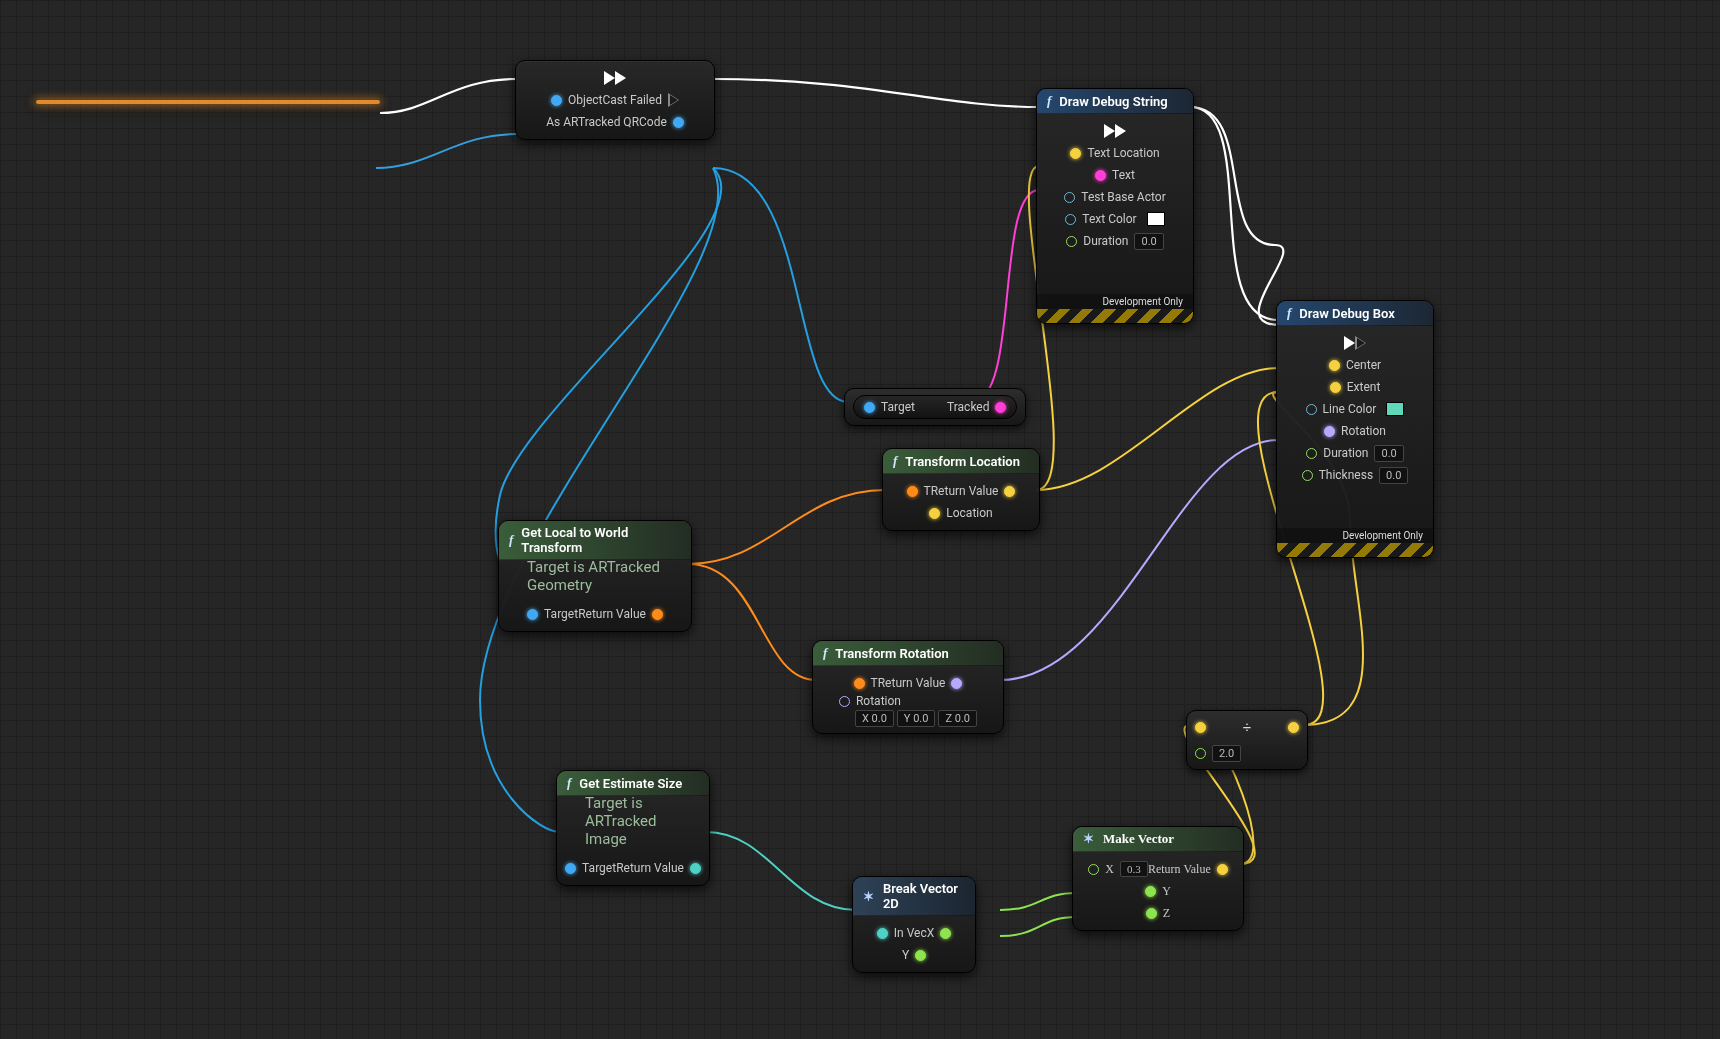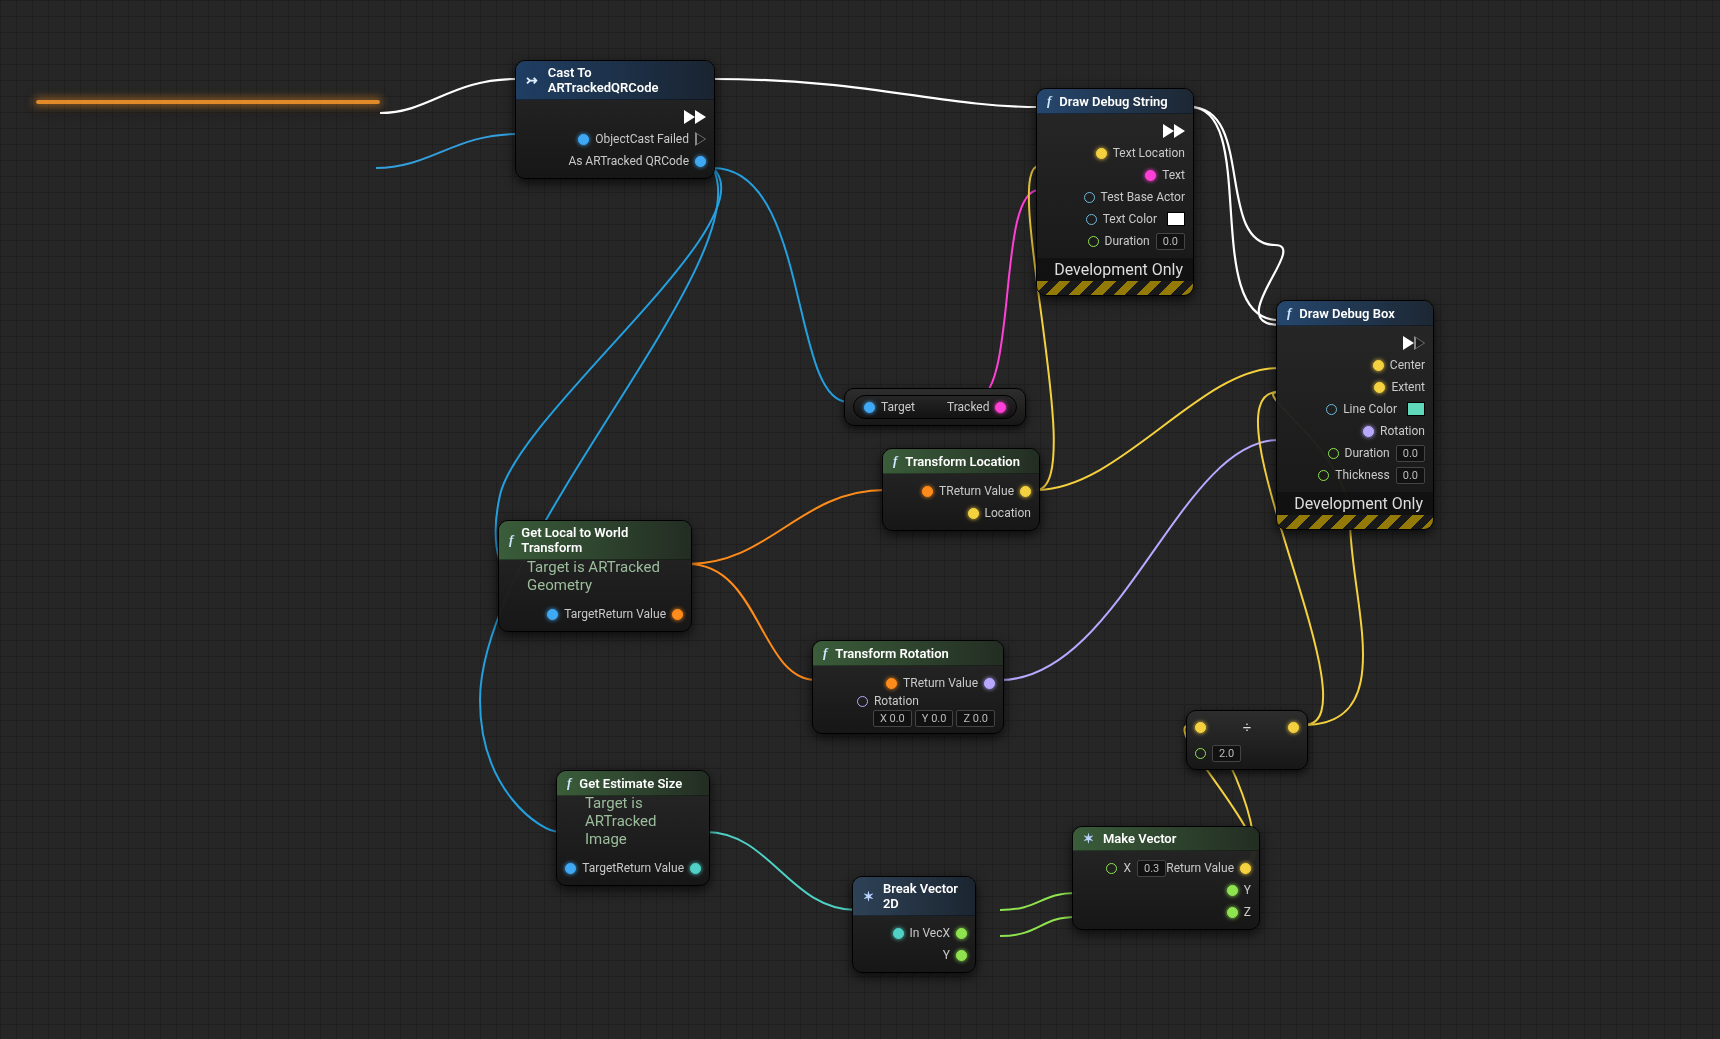--- a/index.html
+++ b/index.html
@@ -49,21 +49,21 @@
   .hdr-blue2  { background: linear-gradient(90deg, #25476e, #1d2733); }
 
   .node.event {
     border: 2px solid #e08a2a;
     box-shadow: 0 0 8px 2px rgba(224,138,42,0.6), 0 4px 12px rgba(0,0,0,0.7);
   }
 
   .subtitle { font-size: 15px; color: #9bbd9b; margin-top: -2px; padding: 0 10px 3px 28px; }
 
   .body { padding: 6px 8px; }
-  .row { display: flex; justify-content: flex-end; align-items: center; min-height: 22px; }
+  .row { display: flex; justify-content: center; align-items: center; min-height: 22px; }
   .left, .right { display: flex; align-items: center; gap: 6px; }
   .right { justify-content: flex-end; text-align: right; }
   .label { color: #c9c9c9; font-size: 12px; white-space: nowrap; }
 
   .pin {
     width: 11px; height: 11px; border-radius: 50%;
     border: 1.5px solid currentColor;
     background: rgba(0,0,0,0.2);
     display: inline-block;
   }
@@ -112,23 +112,24 @@
     display: inline-block; text-align: center;
   }
 
   
   .hazard {
     height: 14px;
     background: repeating-linear-gradient(135deg, #c9a500 0 8px, #1a1a1a 8px 16px);
     opacity: 0.7;
   }
   .dev-only {
-    font-size: 16px; color: #ddd; text-align: right;
+    font-size: 10px; color: #ddd; text-align: right;
     padding: 2px 10px;
     background: linear-gradient(rgba(0,0,0,0.3), rgba(0,0,0,0.3));
+    margin-top: 36px;
   }
 
   
   .small-node {
     position: absolute;
     background: linear-gradient(180deg, #2d2d2d, #171717);
     border: 1px solid #000; border-radius: 10px;
     box-shadow: 0 3px 8px rgba(0,0,0,0.7);
     padding: 6px 8px;
     display: flex; flex-direction: column; gap: 6px;
@@ -204,24 +205,20 @@
 
   <path d="M 1304 725 C 1400 725, 1350 600, 1350 520, 1350 450, 1250 392, 1278 392" stroke="#f5d13f" stroke-width="2" fill="none"></path>
   <path d="M 1304 725 C 1380 725, 1200 392, 1278 392" stroke="#f5d13f" stroke-width="2" fill="none"></path>
 
 </svg>
 
 <div class="node event" style="left:36px; top:100px; width:344px;">
 </div>
 
 <div class="node" style="left:515px; top:60px; width:200px;">
-  <div class="header hdr-blue">
-    <span class="arrow-icon"></span>
-    <span>Cast To ARTrackedQRCode</span>
-  </div>
   <div class="body">
     <div class="row">
       <span class="left">
           <span class="exec"></span>
         </span>
       <span class="right">
           <span class="exec"></span>
         </span>
     </div>
     <div class="row">
@@ -479,21 +476,21 @@
     <div class="row">
       <span class="left"></span>
       <span class="right">
           <span class="label">Y</span>
           <span class="pin full c-lime"></span>
         </span>
     </div>
   </div>
 </div>
 
-<div class="node" style="left:1072px; top:826px; width:188px;">
+<div class="node" style="left:1072px; top:826px; width:172px;font-family:Liberation Serif, serif;">
   <div class="header hdr-green">
     <span class="break-icon"></span>
     <span>Make Vector</span>
   </div>
   <div class="body">
     <div class="row">
       <span class="left">
           <span class="pin hollow c-lime"></span>
           <span class="label">X</span>
           <span class="valuebox">0.3</span>

